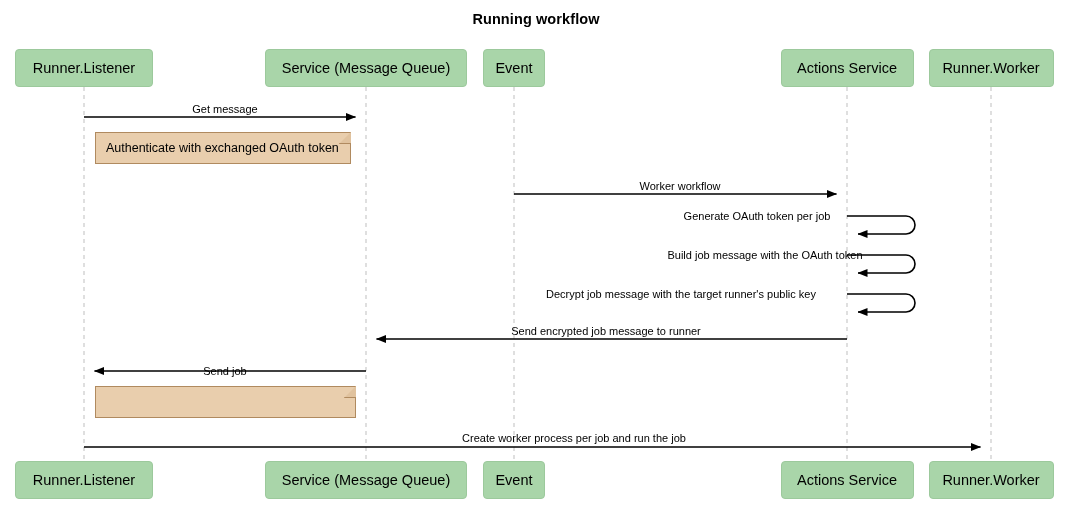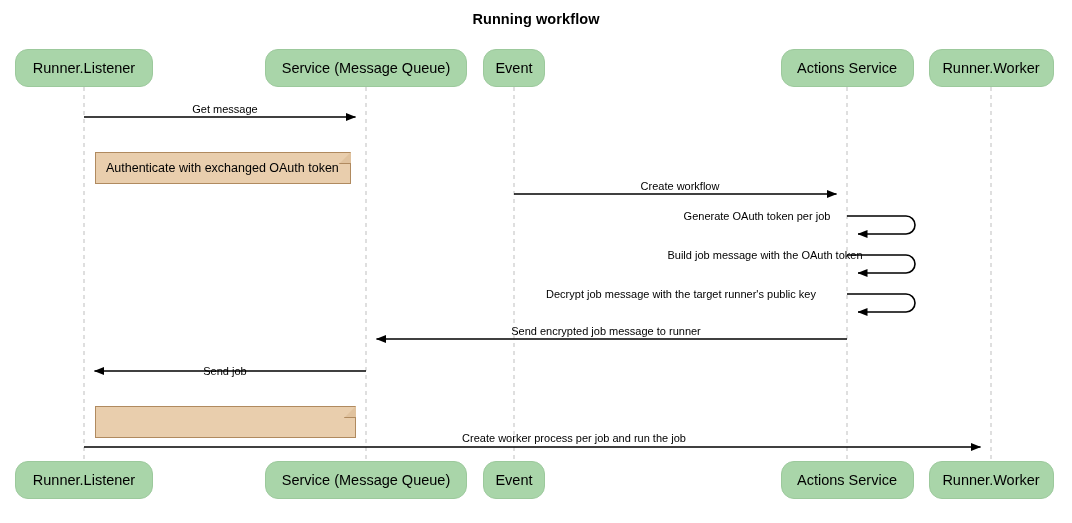--- a/index.html
+++ b/index.html
@@ -40,21 +40,21 @@
     font-weight: bold;
     font-family: "Liberation Sans", sans-serif;
     letter-spacing: 0.1px;
     color: #000;
   }
   .participant-box {
     position: absolute;
     box-sizing: border-box;
     background: #a9d5a9;
     border: 1px solid #9cc99c;
-    border-radius: 13px;
+    border-radius: 4px;
     display: flex;
     align-items: center;
     justify-content: center;
     font-size: 14.5px;
     color: #000;
     font-family: "Liberation Sans", sans-serif;
     white-space: nowrap;
     height: 38px;
   }
   .note-box {
@@ -63,21 +63,20 @@
     background: #e9cead;
     border: 1px solid #b08a5f;
     font-size: 12.5px;
     color: #000;
     font-family: "Liberation Sans", sans-serif;
     white-space: nowrap;
     display: flex;
     align-items: center;
     padding-left: 10px;
     height: 32px;
-    margin-top: 20px;
   }
   .note-fold {
     position: absolute;
     right: -1px;
     top: -1px;
     width: 11px;
     height: 11px;
     background: #ffffff;
     border-left: 1px solid #b08a5f;
     border-bottom: 1px solid #b08a5f;
@@ -168,21 +167,21 @@
       <div class="note-box" style="left: 95px; top: 132px; width: 256px; height: 32px;">
         <span class="note-fold"></span>
         <span>Authenticate with exchanged OAuth token</span>
       </div>
       <div class="note-box" style="left: 95px; top: 386px; width: 261px; height: 32px;">
         <span class="note-fold"></span>
       </div>
     </div>
   <div id="labels-layer">
       <div class="msg-label" style="left: 225px; top: 103px;">Get message</div>
-      <div class="msg-label" style="left: 680px; top: 180px;">Create workflow</div>
+      <div class="msg-label" style="left: 680px; top: 180px;">Worker workflow</div>
       <div class="msg-label" style="left: 757px; top: 210px;">Generate OAuth token per job</div>
       <div class="msg-label" style="left: 724px; top: 249px; margin-left: 41px;">Build job message with the OAuth token</div>
       <div class="msg-label" style="left: 681px; top: 288px;">Decrypt job message with the target runner's public key</div>
       <div class="msg-label" style="left: 606px; top: 325px;">Send encrypted job message to runner</div>
       <div class="msg-label" style="left: 225px; top: 365px;">Send job</div>
       <div class="msg-label" style="left: 538px; top: 432px; margin-left: 36px;">Create worker process per job and run the job</div>
     </div>
 
 </div>
 

